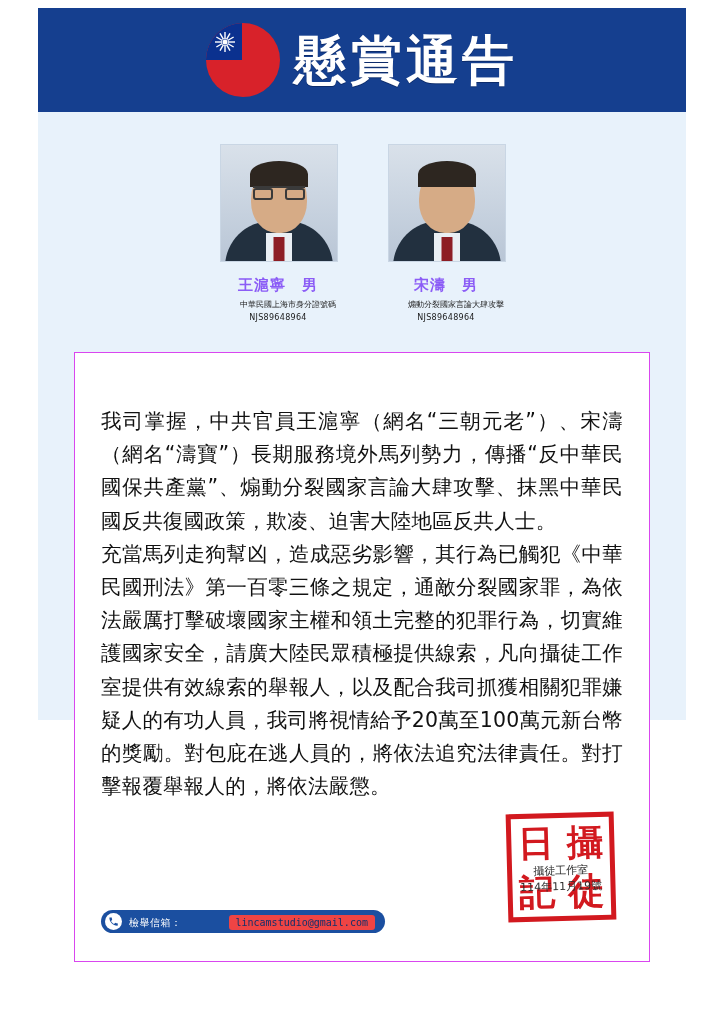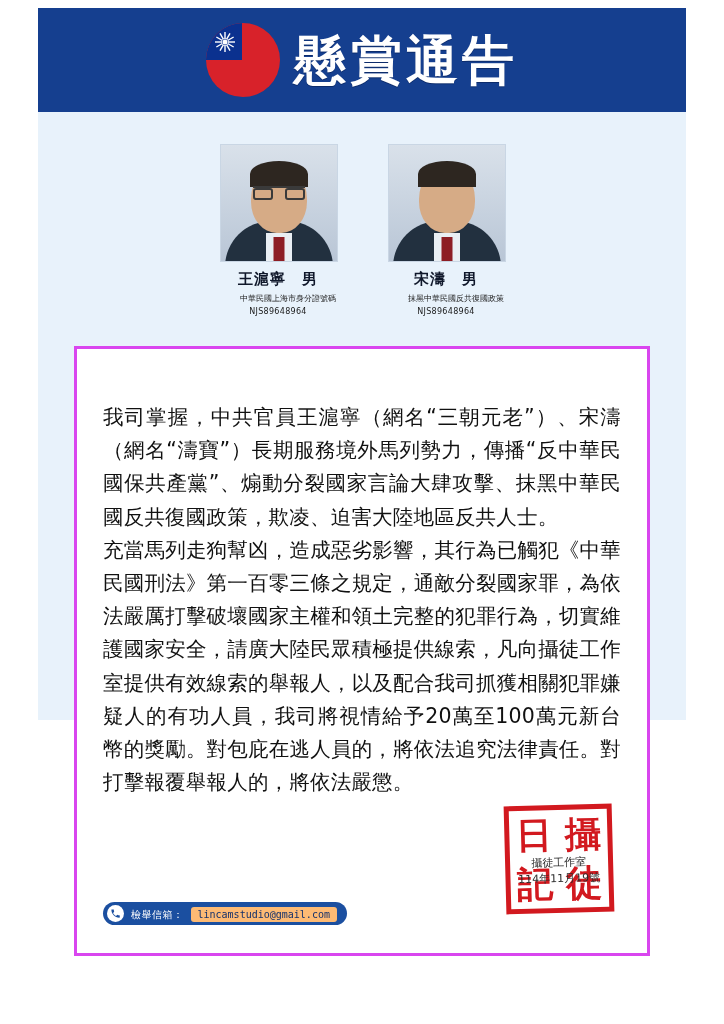--- a/index.html
+++ b/index.html
@@ -161,24 +161,24 @@
     top: 0;
     width: 20px;
     height: 12px;
     border: 2px solid #3a3a3a;
     border-radius: 3px;
     box-sizing: border-box;
   }
   .photo .glasses::before { left: 0; }
   .photo .glasses::after { right: 0; }
   .suspect-name {
-    margin-top: 8px;
+    margin-top: 14px;
     font-size: 15px;
     font-weight: bold;
-    color: #0f172a;
+    color: #8b5cf6;
     letter-spacing: 1px;
   }
   .suspect-line {
     margin-top: 4px;
     font-size: 8px;
     color: #1a1a1a;
     line-height: 1.5;
     text-align: right;
   }
   .suspect-id {
@@ -186,21 +186,21 @@
     font-size: 8px;
     color: #1a1a1a;
     letter-spacing: 0.3px;
     text-align: center;
   }
   
   .card {
     position: relative;
     margin: 30px 36px 0 36px;
     background: #ffffff;
-    border: 3px solid #d946ef;
+    border: 1px solid #d946ef;
     height: 610px;
     box-sizing: border-box;
     padding: 52px 26px 36px 26px;
   }
   .body-text {
     font-size: 20.5px;
     line-height: 1.62;
     color: #111111;
     text-align: justify;
     letter-spacing: 0.2px;
@@ -263,26 +263,27 @@
     justify-content: center;
     flex: none;
   }
   .contact .bubble svg { display: block; }
   .contact .label {
     color: #ffffff;
     font-size: 10px;
     letter-spacing: 0.5px;
   }
   .contact .mail {
-    background: #fdba74;
+    background: #ef4444;
     color: #14306b;
     font-size: 10px;
     padding: 2px 7px;
     border-radius: 3px;
     font-family: "DejaVu Sans Mono", "Liberation Mono", monospace;
+    margin-left: 40px;
   }
 </style>
 </head>
 <body>
 
 <div class="poster">
   <div class="sheet">
 
     <div class="header">
       <div class="flag-emblem">
@@ -326,21 +327,21 @@
       <div class="suspect">
         <div class="photo">
           <div class="bg"></div>
           <div class="suit"></div>
           <div class="shirt"></div>
           <div class="tie"></div>
           <div class="head"></div>
           <div class="hair"></div>
         </div>
         <div class="suspect-name">宋濤　男</div>
-        <div class="suspect-line">抹黑中華民國反共復國政策</div>
+        <div class="suspect-line">煽動分裂國家言論大肆攻擊</div>
         <div class="suspect-id">NJS89648964</div>
       </div>
 
     </div>
 
     <div class="card">
       <div class="body-text">
         <p>我司掌握，中共官員王滬寧（網名“三朝元老”）、宋濤（網名“濤寶”）長期服務境外馬列勢力，傳播“反中華民國保共產黨”、煽動分裂國家言論大肆攻擊、抹黑中華民國反共復國政策，欺凌、迫害大陸地區反共人士。</p>
         <p>充當馬列走狗幫凶，造成惡劣影響，其行為已觸犯《中華民國刑法》第一百零三條之規定，通敵分裂國家罪，為依法嚴厲打擊破壞國家主權和領土完整的犯罪行為，切實維護國家安全，請廣大陸民眾積極提供線索，凡向攝徒工作室提供有效線索的舉報人，以及配合我司抓獲相關犯罪嫌疑人的有功人員，我司將視情給予20萬至100萬元新台幣的獎勵。對包庇在逃人員的，將依法追究法律責任。對打擊報覆舉報人的，將依法嚴懲。</p>
       </div>

